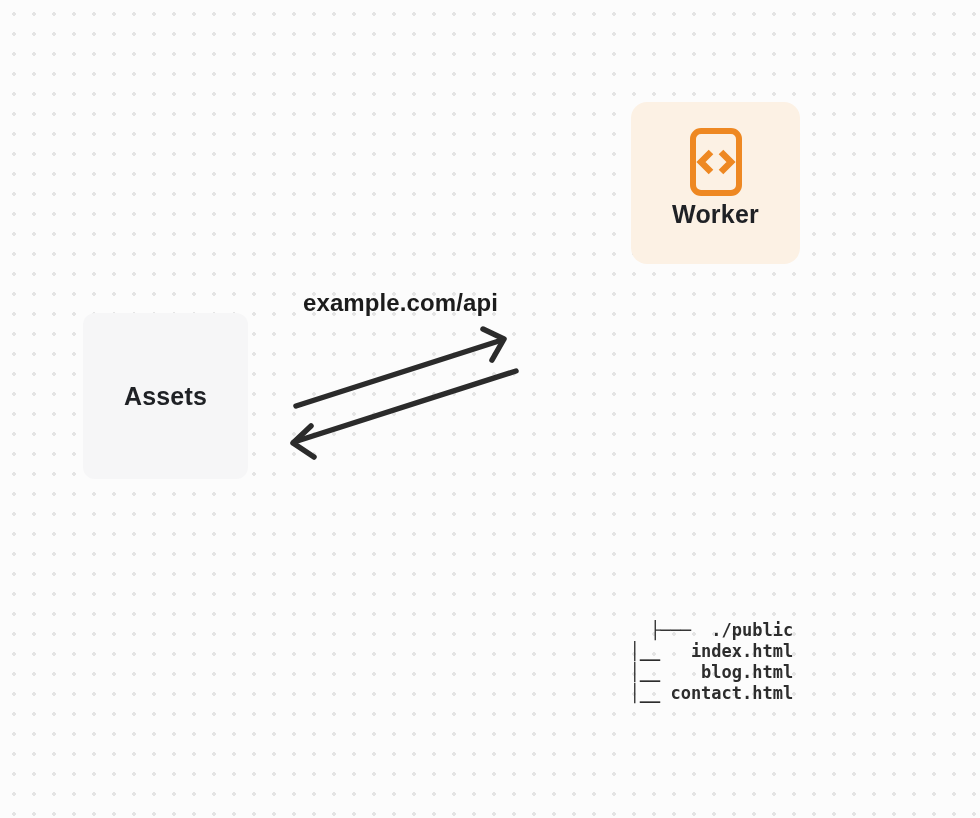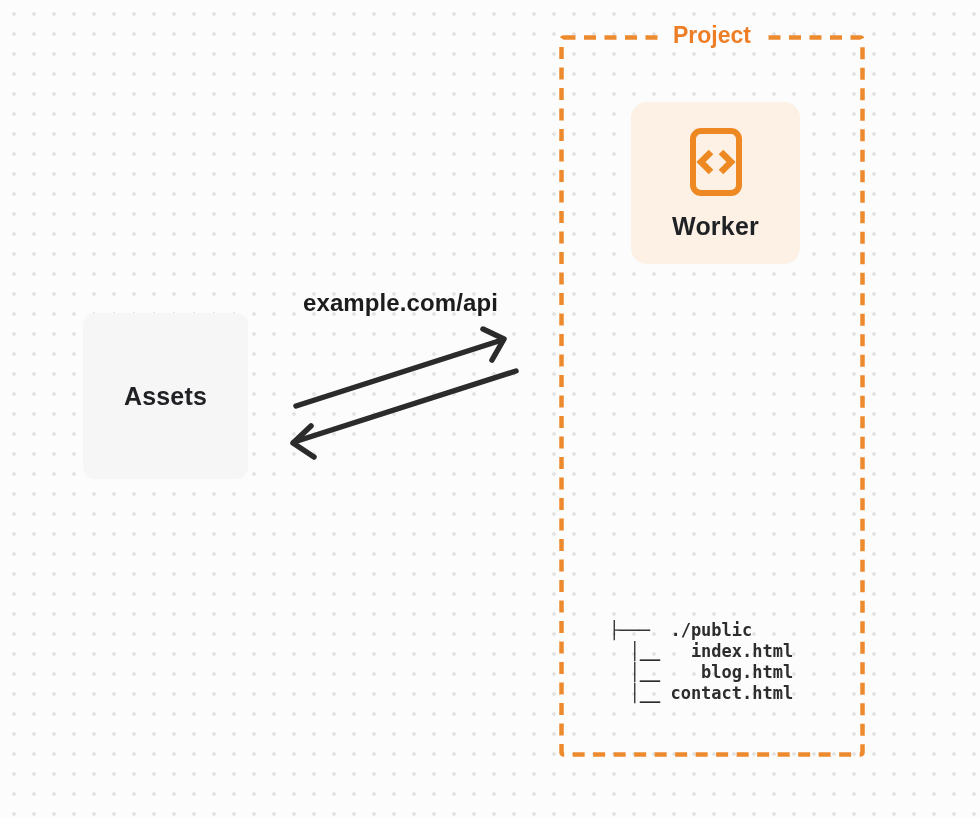--- a/index.html
+++ b/index.html
@@ -58,33 +58,34 @@
     background: #fcf1e4;
     border-radius: 16px;
     display: flex;
     flex-direction: column;
     align-items: center;
   }
   .card-worker { left: 631px; top: 102px; width: 169px; height: 162px; }
   .card-assets { left: 628px; top: 451px; width: 168px; height: 165px; }
   .card-worker .card-icon { margin-top: 26px; }
   .card-assets .card-icon { margin-top: 31px; }
-  .card-worker .node-label { margin-top: 16px; }
+  .card-worker .node-label { margin-top: 4px; }
   .card-assets .node-label { margin-top: 22px; }
 
   
   .file-tree {
     position: absolute;
     left: 609px; top: 620px;
     font-family: "DejaVu Sans Mono", monospace;
     font-size: 17px;
     font-weight: 700;
     line-height: 21px;
     color: #2d2d2d;
     white-space: pre;
+    text-align: right;
   }
 
   
   .arrow-label {
     position: absolute;
     left: 303px; top: 289px;
     font-size: 24px;
     font-weight: bold;
     color: #1c1c1c;
     letter-spacing: 0.1px;
@@ -107,26 +108,20 @@
       <path d="M296 406 L502 340"></path>
       <path d="M483 329 L504 339 L492 360"></path>
 
       <path d="M516 371 L294 442"></path>
       <path d="M311 426 L293 443 L314 457"></path>
     </g>
   </svg>
 
   <div class="arrow-label">example.com/api</div>
 
-  <div class="project-box">
-    <svg class="project-border" width="306" height="722" viewBox="0 0 306 722">
-      <rect x="2.5" y="2.5" width="301" height="717" rx="2" fill="none" stroke="#ed8a2e" stroke-width="4.5" stroke-dasharray="12 8.5"></rect>
-    </svg>
-    <span class="project-label">Project</span>
-  </div>
 
   <div class="card card-worker">
     <svg class="card-icon" width="52" height="68" viewBox="0 0 52 68">
       <rect x="3" y="3" width="46" height="62" rx="8" fill="none" stroke="#ee8822" stroke-width="6"></rect>
       <path d="M21 24 L11 34 L21 44" fill="none" stroke="#ee8822" stroke-width="6.5" stroke-linejoin="miter"></path>
       <path d="M31 24 L41 34 L31 44" fill="none" stroke="#ee8822" stroke-width="6.5" stroke-linejoin="miter"></path>
     </svg>
     <span class="node-label">Worker</span>
   </div>
 

